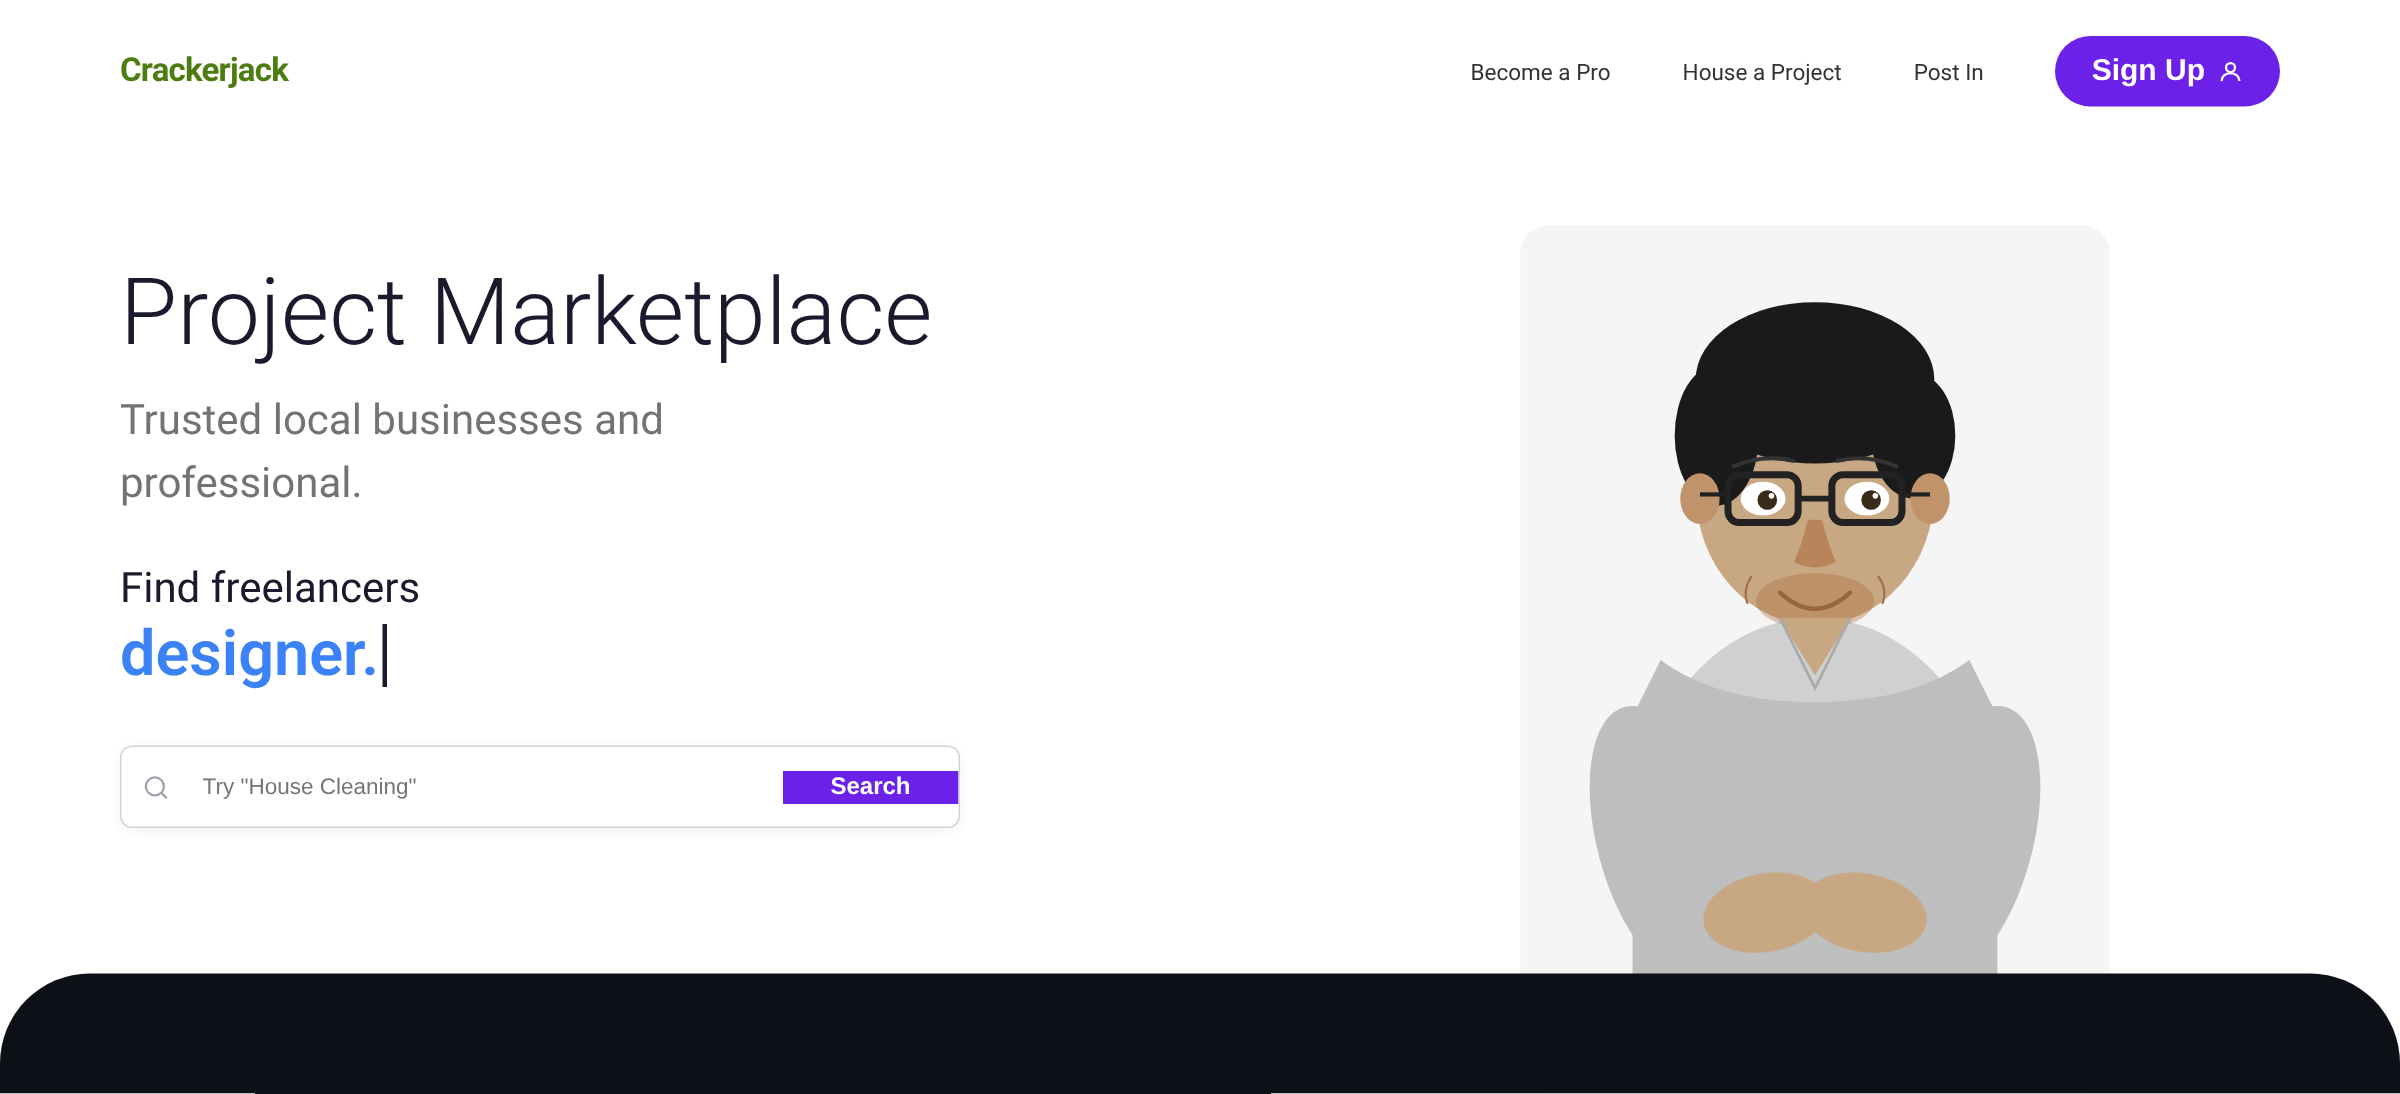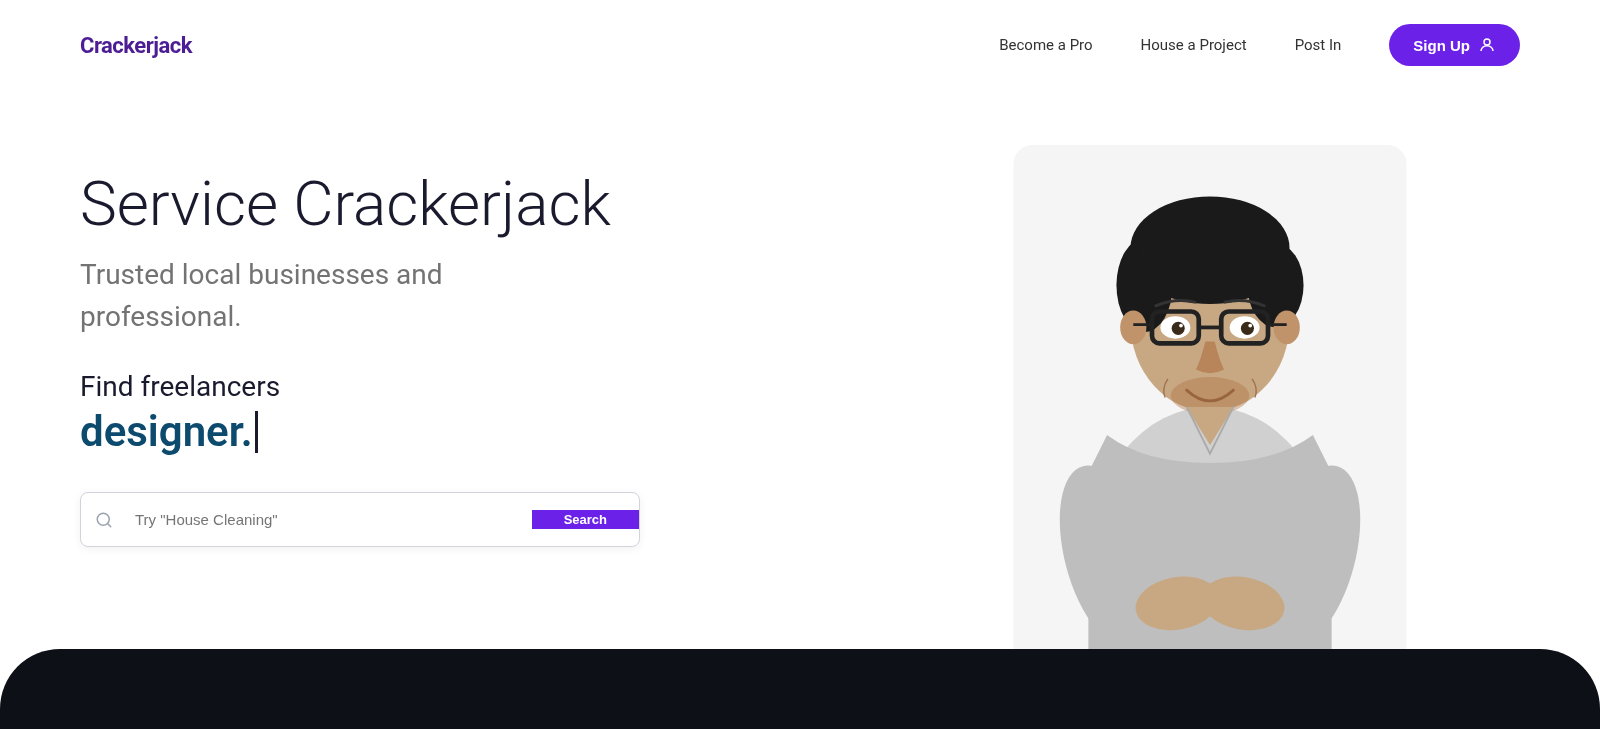--- a/index.html
+++ b/index.html
@@ -24,21 +24,21 @@
     }
 
     .logo {
       font-size: 22px;
       font-weight: 700;
       color: #1a1a2e;
       letter-spacing: -0.5px;
     }
 
     .logo span {
-      color: #4c1d95;
+      color: #4d7c0f;
     }
 
     .nav-links {
       display: flex;
       align-items: center;
       gap: 48px;
     }
 
     .nav-link {
       font-size: 15px;
@@ -46,21 +46,21 @@
       cursor: pointer;
       text-decoration: none;
     }
 
     .signup-btn {
       background: #6b21e8;
       color: #fff;
       border: none;
       border-radius: 50px;
       padding: 12px 24px;
-      font-size: 15px;
+      font-size: 20px;
       font-weight: 600;
       cursor: pointer;
       display: flex;
       align-items: center;
       gap: 8px;
     }
 
     
     .hero {
       display: flex;
@@ -97,21 +97,21 @@
     .find-text {
       font-size: 28px;
       font-weight: 400;
       color: #1a1a2e;
       margin-bottom: 4px;
     }
 
     .animated-text {
       font-size: 42px;
       font-weight: 600;
-      color: #0c4a6e;
+      color: #3b82f6;
       margin-bottom: 36px;
       display: flex;
       align-items: center;
     }
 
     .cursor {
       display: inline-block;
       width: 3px;
       height: 42px;
       background: #1a1a2e;
@@ -156,21 +156,21 @@
       color: #6b7280;
       padding: 18px 8px;
       background: transparent;
     }
 
     .search-btn {
       background: #6b21e8;
       color: #fff;
       border: none;
       padding: 2px 32px;
-      font-size: 13px;
+      font-size: 16px;
       font-weight: 600;
       cursor: pointer;
       white-space: nowrap;
     }
 
     
     .hero-image-area {
       position: absolute;
       right: 0;
       top: -20px;
@@ -216,21 +216,21 @@
       <svg width="18" height="18" viewBox="0 0 24 24" fill="none" stroke="white" stroke-width="2">
         <circle cx="12" cy="8" r="4"></circle>
         <path d="M4 20c0-4 3.6-7 8-7s8 3 8 7"></path>
       </svg>
     </button>
   </div>
 </nav>
 
 <div class="hero">
   <div class="hero-content">
-    <h1 class="hero-title">Service Crackerjack</h1>
+    <h1 class="hero-title">Project Marketplace</h1>
     <p class="hero-subtitle">
       <span>Trusted local businesses and</span><br>
       <span>professional.</span>
     </p>
     <p class="find-text">Find freelancers</p>
     <div class="animated-text">
       <span>designer.</span>
         <span class="cursor"></span>
     </div>
 

